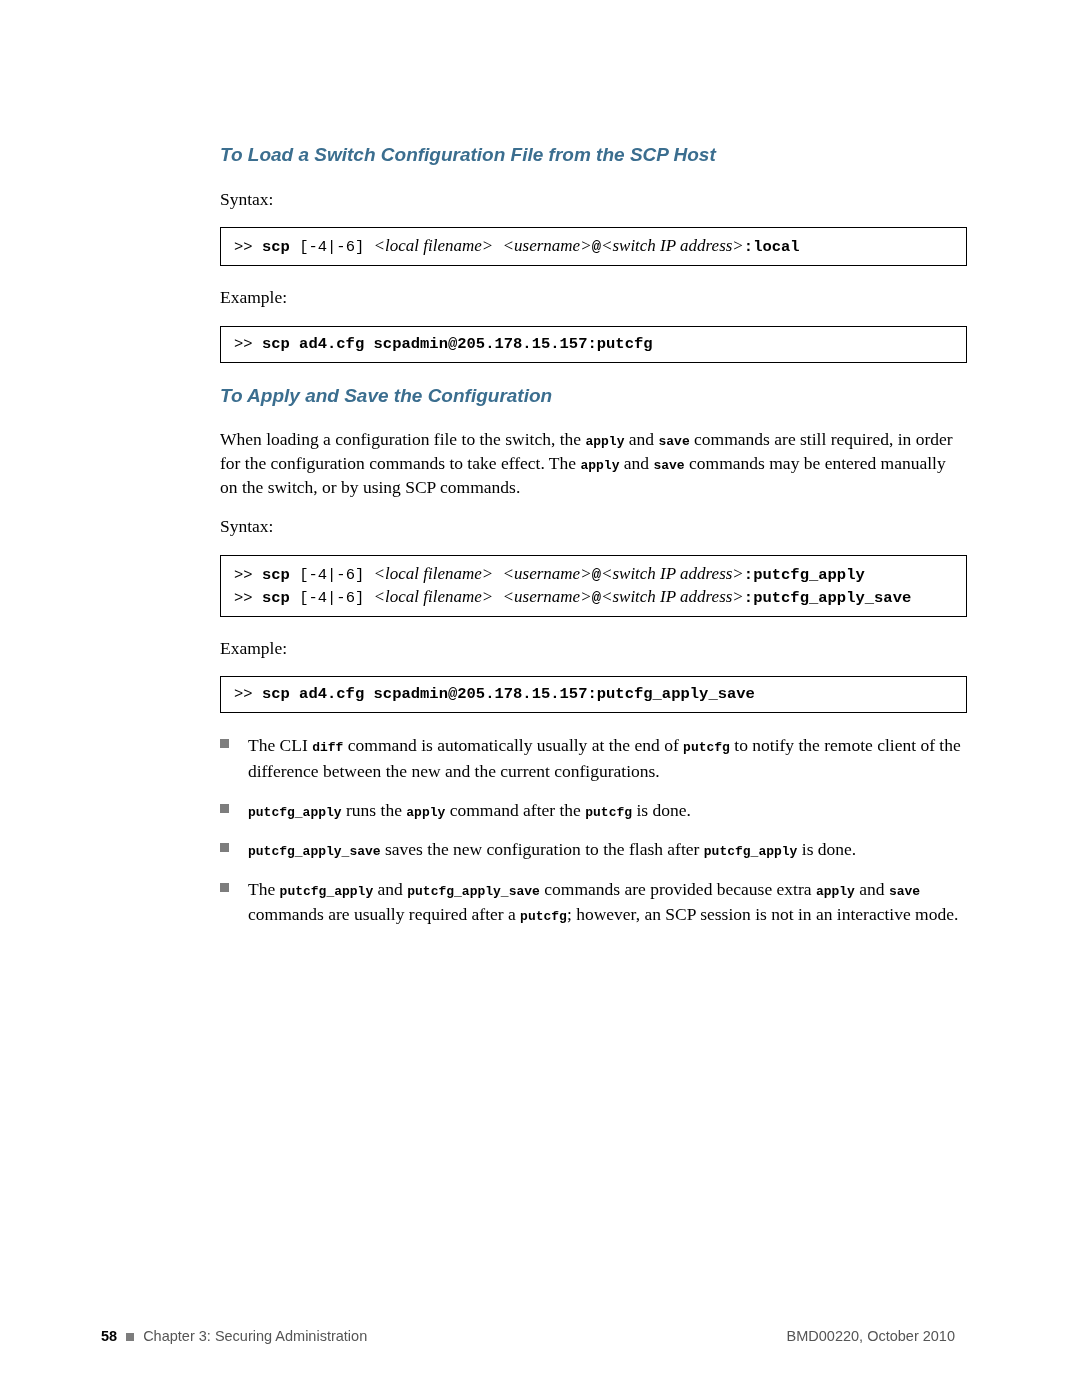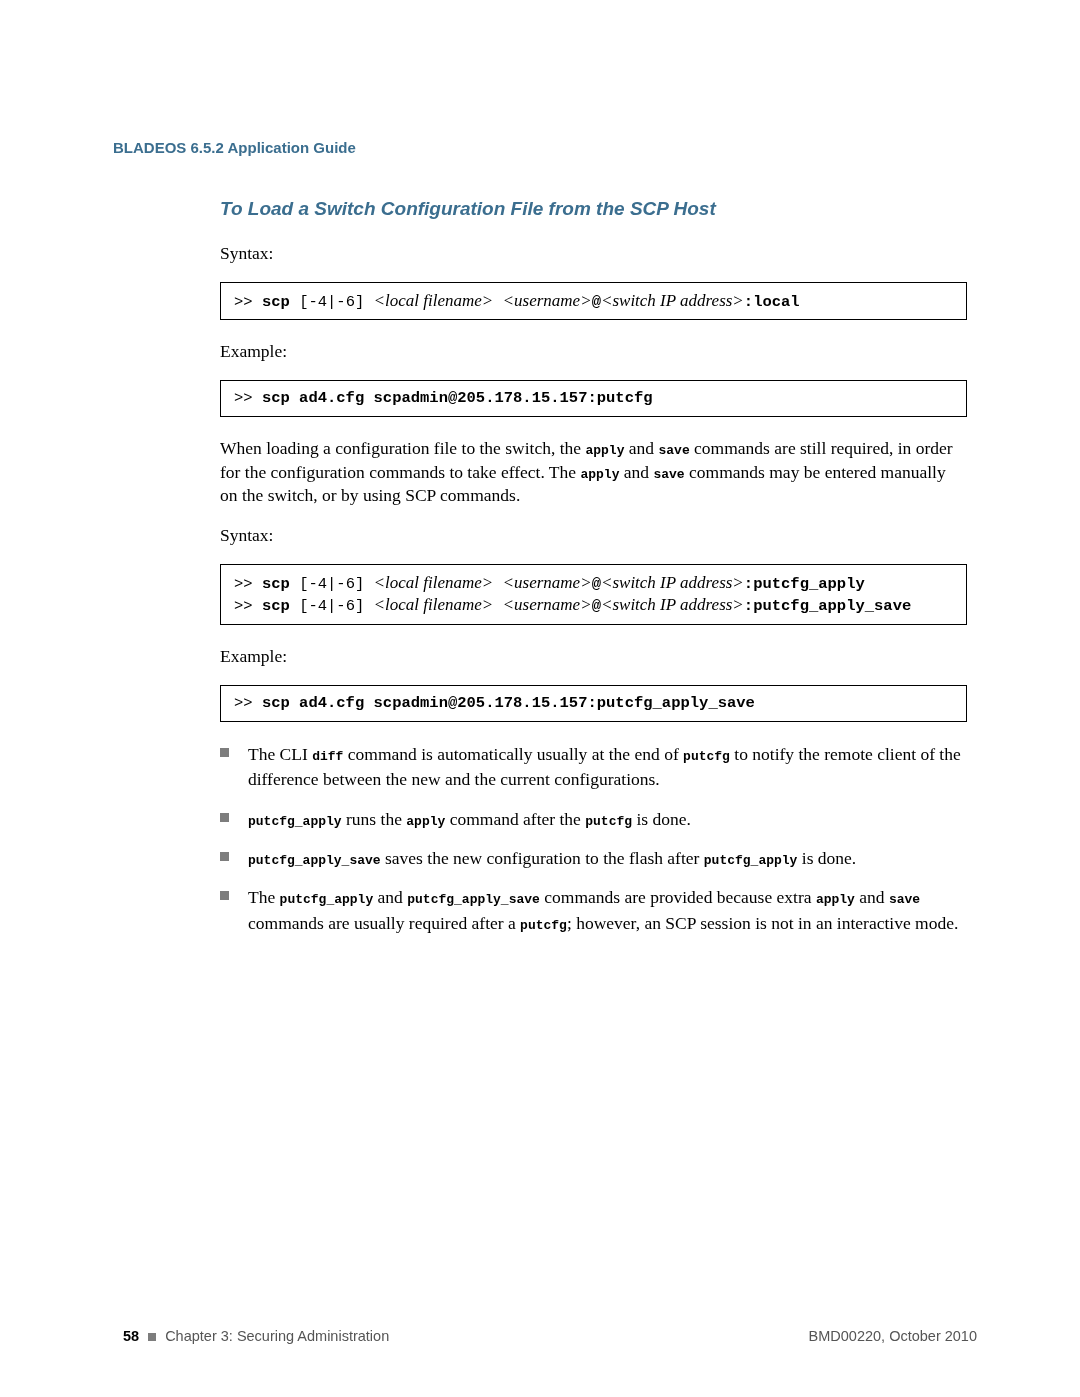--- a/index.html
+++ b/index.html
@@ -70,21 +70,21 @@
     content: "";
     position: absolute;
     left: 0;
     top: 6px;
     width: 9px;
     height: 9px;
     background: #7d7d7d;
   }
   .footer {
     position: absolute;
-    left: 123px;
+    left: 101px;
     width: 854px;
     bottom: 50px;
     font-family: Arial, Helvetica, sans-serif;
     font-size: 14.5px;
     color: #555;
     display: flex;
     align-items: center;
   }
   .footer .pn {
     color: #000;
@@ -94,38 +94,38 @@
   .footer .sq {
     display:inline-block;width:8px;height:8px;background:#7d7d7d;margin-right:9px;position:relative;top:0px;
   }
   .footer .spacer { flex: 1 1 auto; }
 </style>
 </head>
 <body>
 
 <div class="page">
 
-  <div class="doc-header">BLADEOS 6.5.2 Application Guide</div>
 
   <div class="content-area">
 
     <h3 class="section-h">To Load a Switch Configuration File from the SCP Host</h3>
 
     <p class="para">Syntax:</p>
 
     <div class="codebox">
       <span>&gt;&gt; </span><span class="bold">scp </span><span>[-4|-6] </span><span class="ital">&lt;local filename&gt;</span><span>  </span><span class="ital">&lt;username&gt;</span><span class="bold">@</span><span class="ital">&lt;switch IP address&gt;</span><span class="bold">:local</span>
     </div>
 
     <p class="para">Example:</p>
 
     <div class="codebox">
       <span>&gt;&gt; </span><span class="bold">scp ad4.cfg scpadmin@205.178.15.157:putcfg</span>
     </div>
 
+    <h3 class="section-h">To Apply and Save the Configuration</h3>
 
     <p class="para">
       <span>When loading a configuration file to the switch, the </span><span class="mono">apply</span><span> and </span><span class="mono">save</span><span> commands are still required, in order for the configuration commands to take effect. The </span><span class="mono">apply</span><span> and </span><span class="mono">save</span><span> commands may be entered manually on the switch, or by using SCP commands.</span>
     </p>
 
     <p class="para">Syntax:</p>
 
     <div class="codebox">
       <div>
         <span>&gt;&gt; </span><span class="bold">scp </span><span>[-4|-6] </span><span class="ital">&lt;local filename&gt;</span><span>  </span><span class="ital">&lt;username&gt;</span><span class="bold">@</span><span class="ital">&lt;switch IP address&gt;</span><span class="bold">:putcfg_apply</span>

